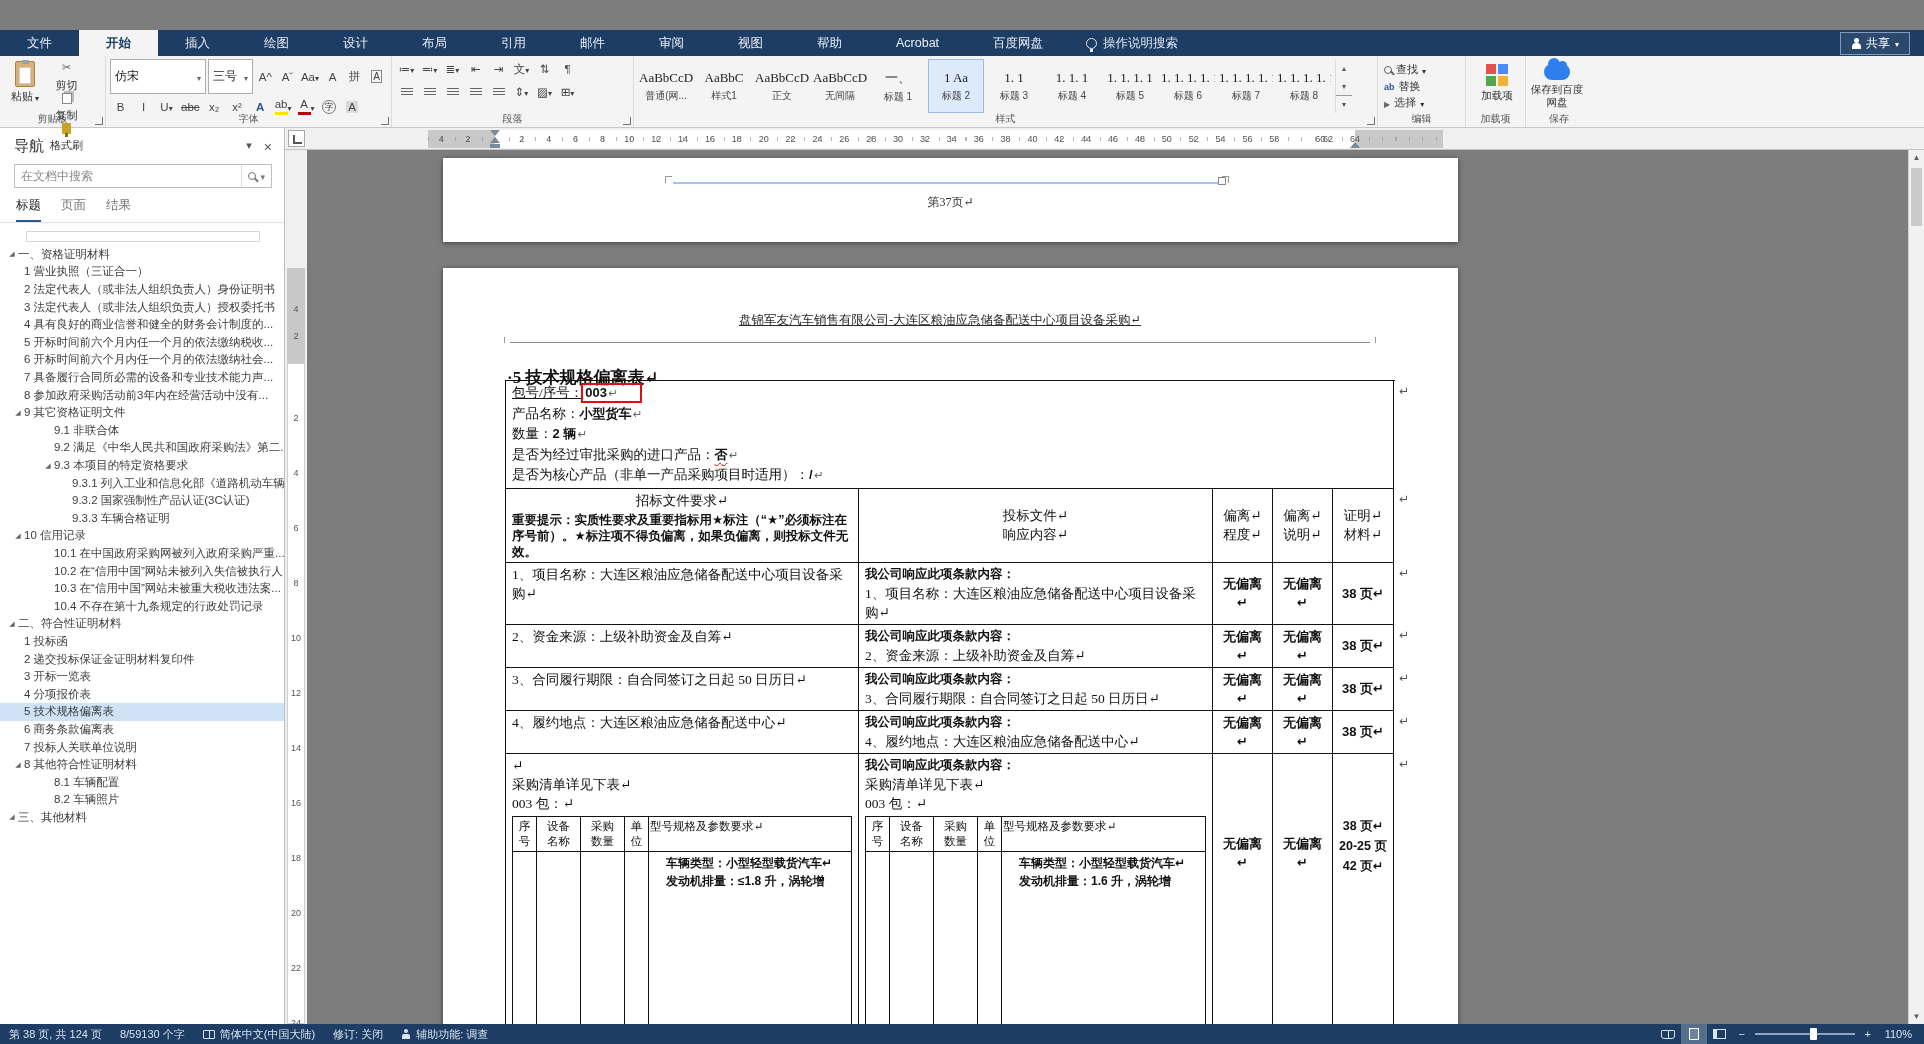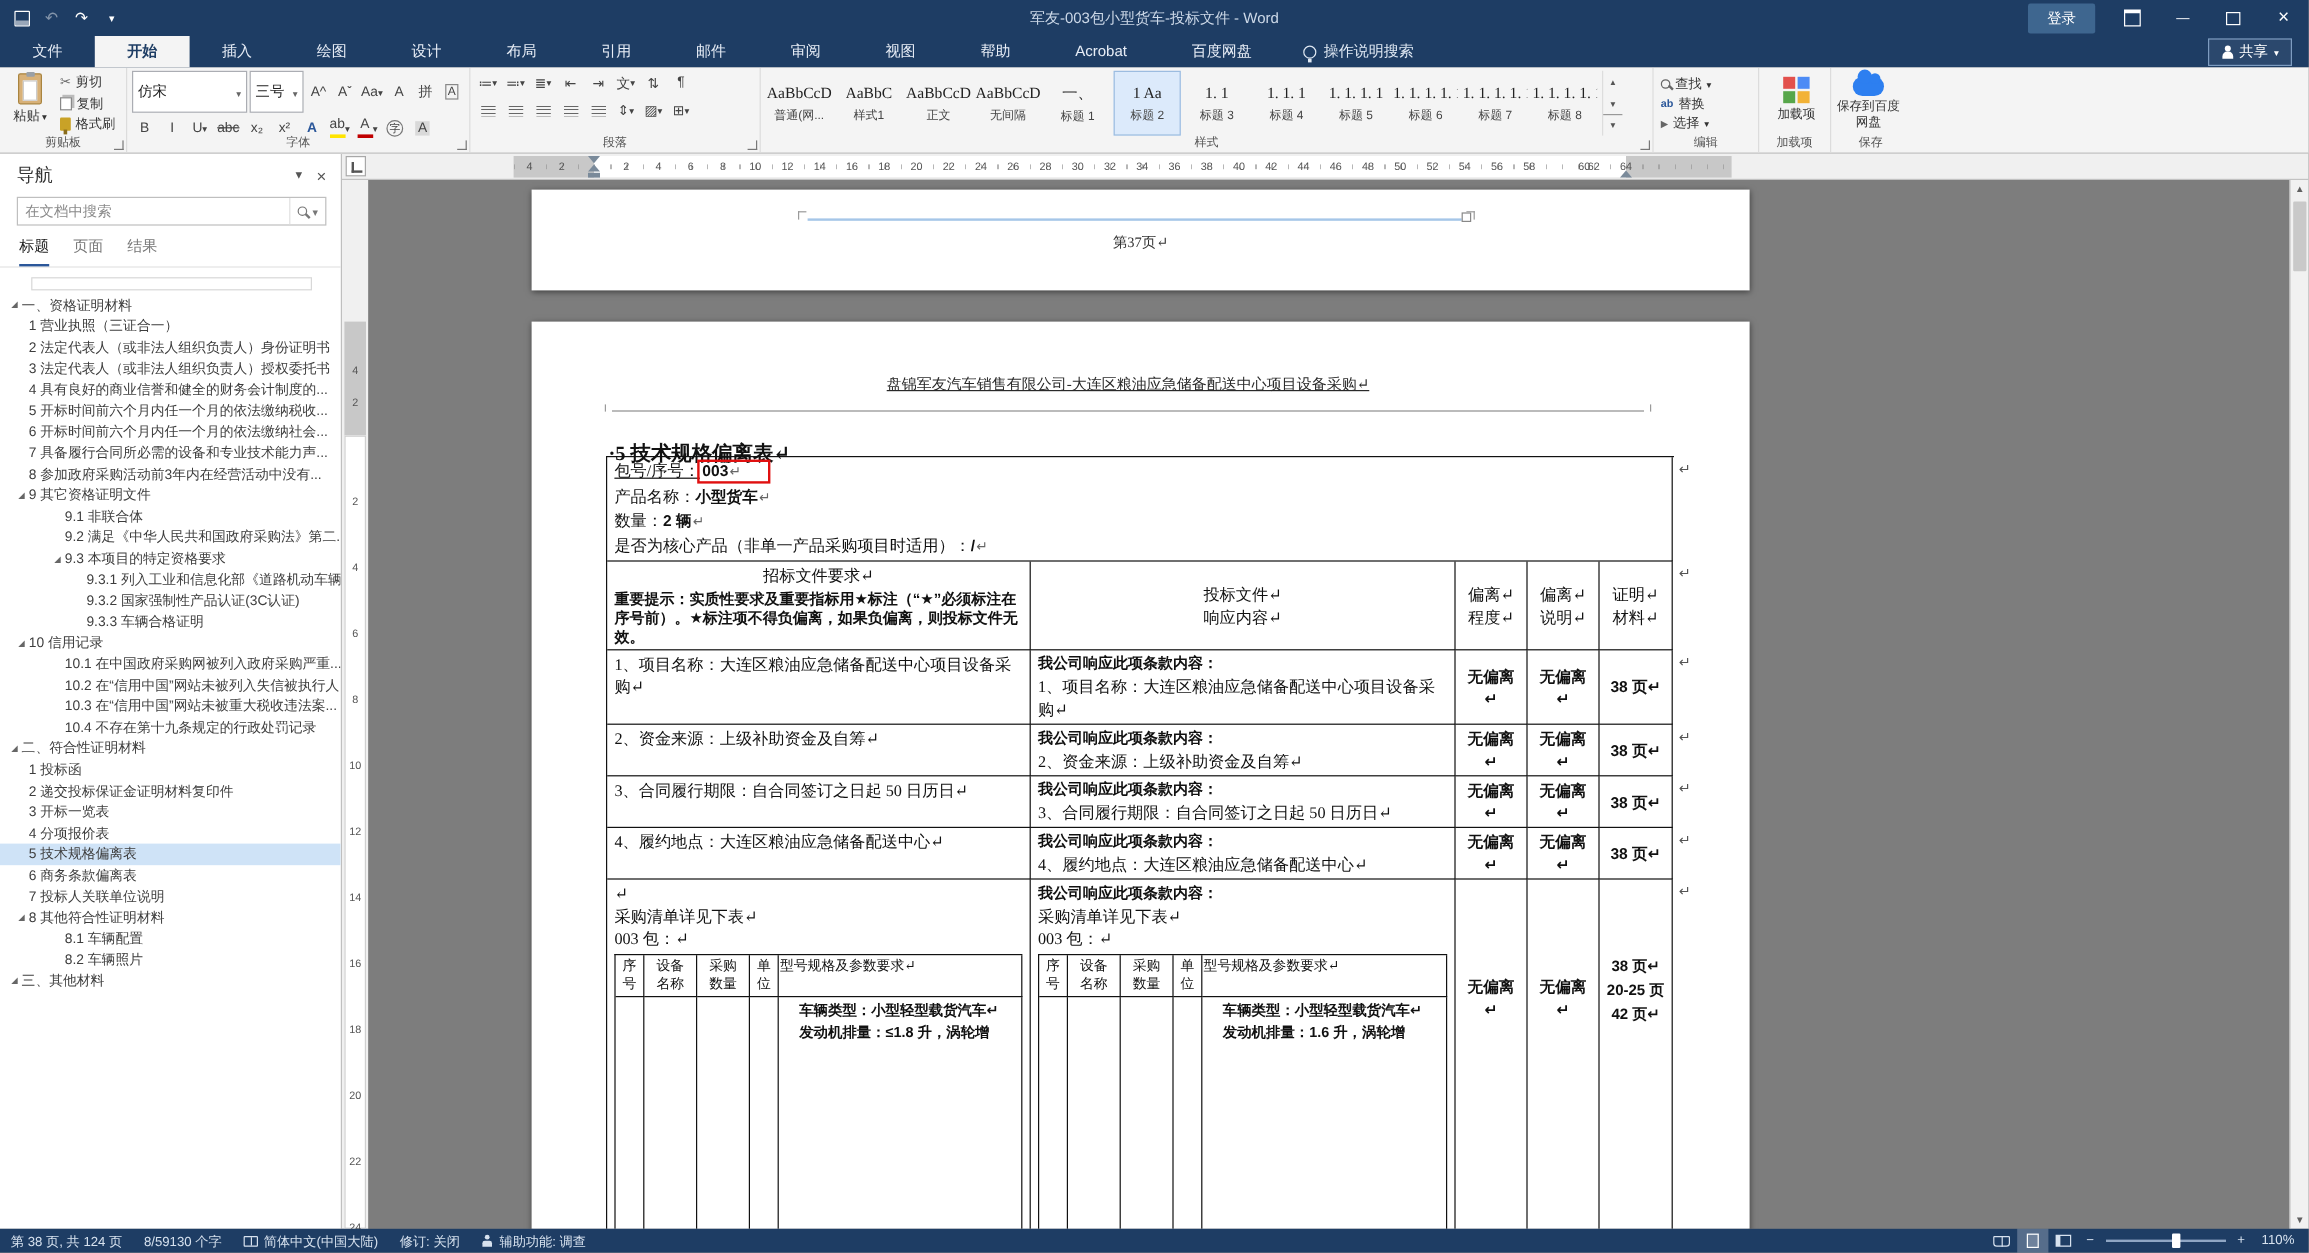--- a/index.html
+++ b/index.html
@@ -43,21 +43,21 @@
 .rgroup{position:relative;border-right:1px solid #dcdcdc;padding:3px 4px 15px 4px;flex:none;}
 .glabel{position:absolute;left:0;right:0;bottom:1px;text-align:center;font-size:10px;color:#555;}
 .glaunch{position:absolute;right:2px;bottom:2px;width:8px;height:8px;border-right:1px solid #777;border-bottom:1px solid #777;}
 .clip-inner{display:flex;gap:4px;height:54px;}
 .paste-btn{width:42px;display:flex;flex-direction:column;align-items:center;gap:2px;padding-top:2px;}
 .ic-clip{width:20px;height:26px;background:#d8b178;border:1px solid #a9843f;border-radius:2px;position:relative;}
 .ic-clip::before{content:"";position:absolute;left:3px;top:5px;right:3px;bottom:2px;background:#fff;border:1px solid #ccc;}
 .ic-clip::after{content:"";position:absolute;left:6px;top:-2px;width:7px;height:4px;background:#9aa0a6;border-radius:1px;}
 .plabel{font-size:11px;color:#333;display:flex;align-items:center;gap:2px;}
 .clip-small{display:flex;flex-direction:column;justify-content:space-between;padding:2px 0;}
-.srow{display:flex;align-items:center;gap:4px;font-size:11px;color:#333;white-space:nowrap;}
+.srow{display:flex;align-items:center;gap:4px;font-size:11px;color:#333;white-space:nowrap;flex-direction:column;}
 .g-cut::before{content:"✂";color:#666;font-size:11px;}
 .g-copy{width:10px;height:11px;border:1px solid #888;background:#fff;box-shadow:2px -2px 0 -0px #bbb;display:inline-block;}
 .g-painter{width:9px;height:11px;background:#c9a227;border-radius:1px;display:inline-block;position:relative;}
 .g-painter::after{content:"";position:absolute;left:3px;bottom:-3px;width:3px;height:4px;background:#8a6d1c;}
 .fontrows{display:flex;flex-direction:column;gap:3px;}
 .frow{display:flex;align-items:center;gap:2px;}
 .combo{border:1px solid #abadb3;background:#fff;height:35px;display:flex;align-items:center;padding:0 4px;font-size:12px;gap:6px;color:#222;}
 .combo .caret::before{color:#666;}
 .sbtn{min-width:21px;height:20px;display:flex;align-items:center;justify-content:center;font-size:11.5px;color:#444;padding:0 2px;border-radius:2px;}
 .sbv{display:flex;flex-direction:column;align-items:center;line-height:1;}
@@ -226,36 +226,20 @@
 .ic-book::after{content:"";position:absolute;left:50%;top:0;bottom:0;width:1px;background:#d7e2ef;}
 .ic-acc{width:10px;height:11px;position:relative;display:inline-block;}
 .ic-acc::before{content:"";position:absolute;left:3px;top:0;width:4px;height:4px;border-radius:50%;background:#d7e2ef;}
 .ic-acc::after{content:"";position:absolute;left:1px;top:5px;width:8px;height:5px;background:#d7e2ef;border-radius:2px 2px 0 0;}
 </style>
 </head>
 <body>
 
 <div class="app">
 
-  <header class="titlebar">
-    <div class="qat">
-      <span class="qbtn g-save"></span>
-      <span class="qbtn g-undo dim"></span>
-      <span class="qbtn g-redo"></span>
-      <span class="qbtn g-caret"></span>
-    </div>
-    <div class="tb-title">军友-003包小型货车-投标文件 - Word</div>
-    <div class="tb-right">
-      <button class="login-btn">登录</button>
-      <span class="wbtn g-ribopts"></span>
-      <span class="wbtn g-min"></span>
-      <span class="wbtn g-max"></span>
-      <span class="wbtn g-close"></span>
-    </div>
-  </header>
 
   <nav class="tabrow">
     <div id="rtabs" style="display:flex;align-items:stretch;">
         <div class="rtab">文件</div>
         <div class="rtab active">开始</div>
         <div class="rtab">插入</div>
         <div class="rtab">绘图</div>
         <div class="rtab">设计</div>
         <div class="rtab">布局</div>
         <div class="rtab">引用</div>
@@ -793,20 +777,21 @@
           <div class="page p38">
             <div class="pg-header">盘锦军友汽车销售有限公司-大连区粮油应急储备配送中心项目设备采购↵</div>
             <div class="hdr-line"></div>
             <div class="doc-title">·5 技术规格偏离表↵</div>
             <div class="wtable" id="wtable">
                 <div class="trow">
                   <div class="tc cinfo">
                     <div class="iline"><span class="ilab ul">包号/序号：</span><span class="redbox"><span class="ival">003</span><span class="mk">↵</span></span></div>
                     <div class="iline"><span class="ilab">产品名称：</span><span class="ival">小型货车</span><span class="mk">↵</span></div>
                     <div class="iline"><span class="ilab">数量：</span><span class="ival">2 辆</span><span class="mk">↵</span></div>
+                    <div class="iline"><span class="ilab">是否为经过审批采购的进口产品：</span><span class="ival sq">否</span><span class="mk">↵</span></div>
                     <div class="iline"><span class="ilab">是否为核心产品（非单一产品采购项目时适用）：</span><span class="ival">/</span><span class="mk">↵</span></div>
                   </div>
                   <span class="rowend">↵</span>
                 </div>
                 <div class="trow thead">
                   <div class="tc c1">
                     <div class="center">招标文件要求↵</div>
                     <div class="note bold">重要提示：实质性要求及重要指标用★标注（“★”必须标注在序号前）。★标注项不得负偏离，如果负偏离，则投标文件无效。</div>
                   </div>
                   <div class="tc c2 vcent">

